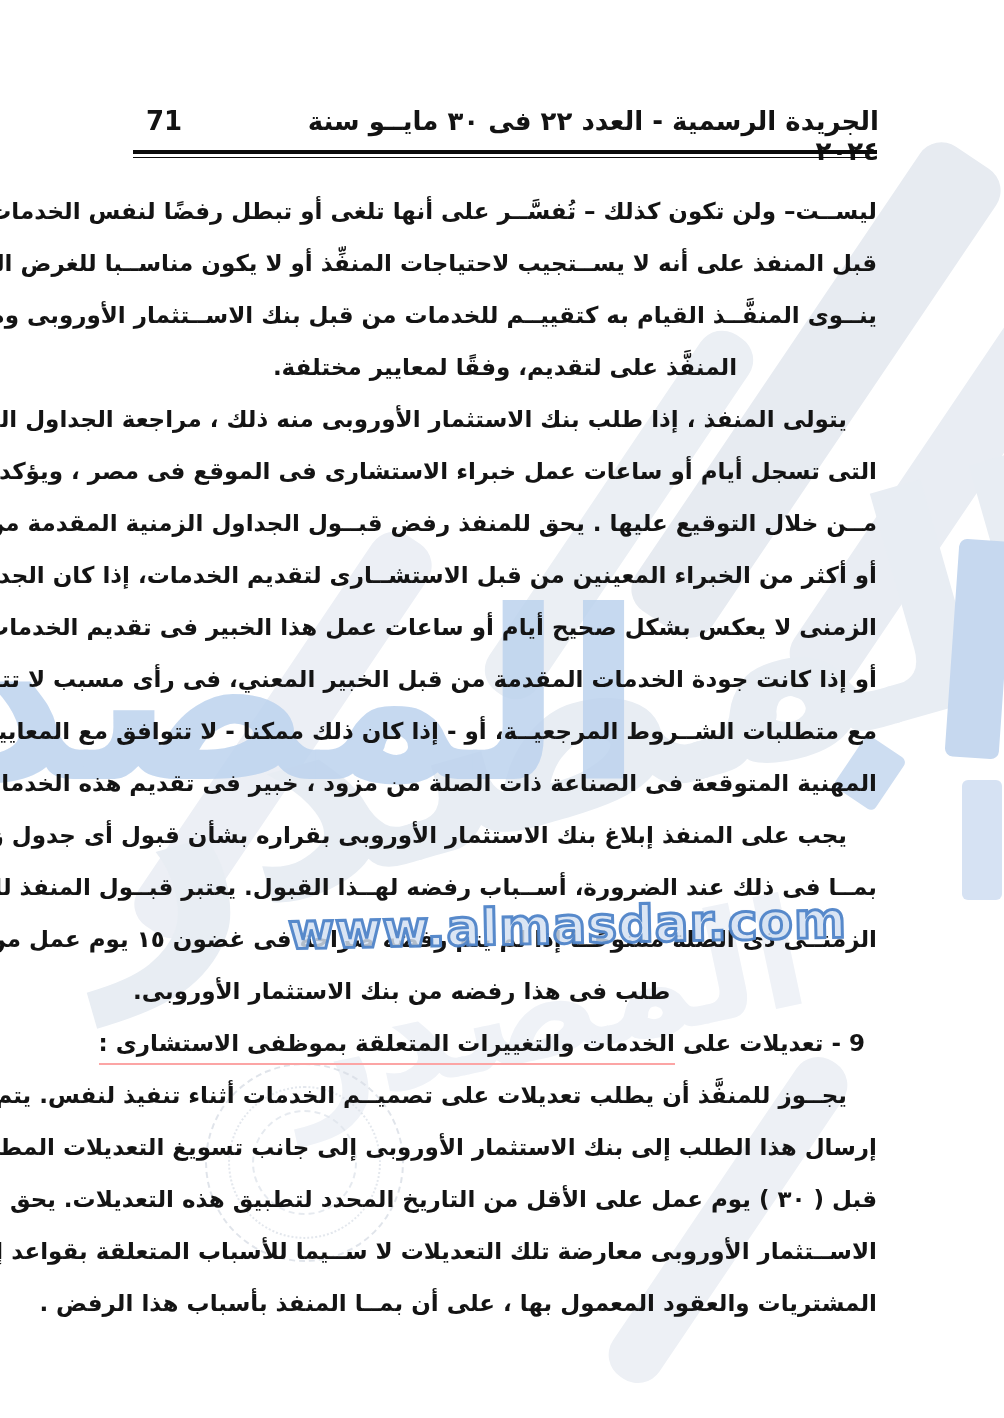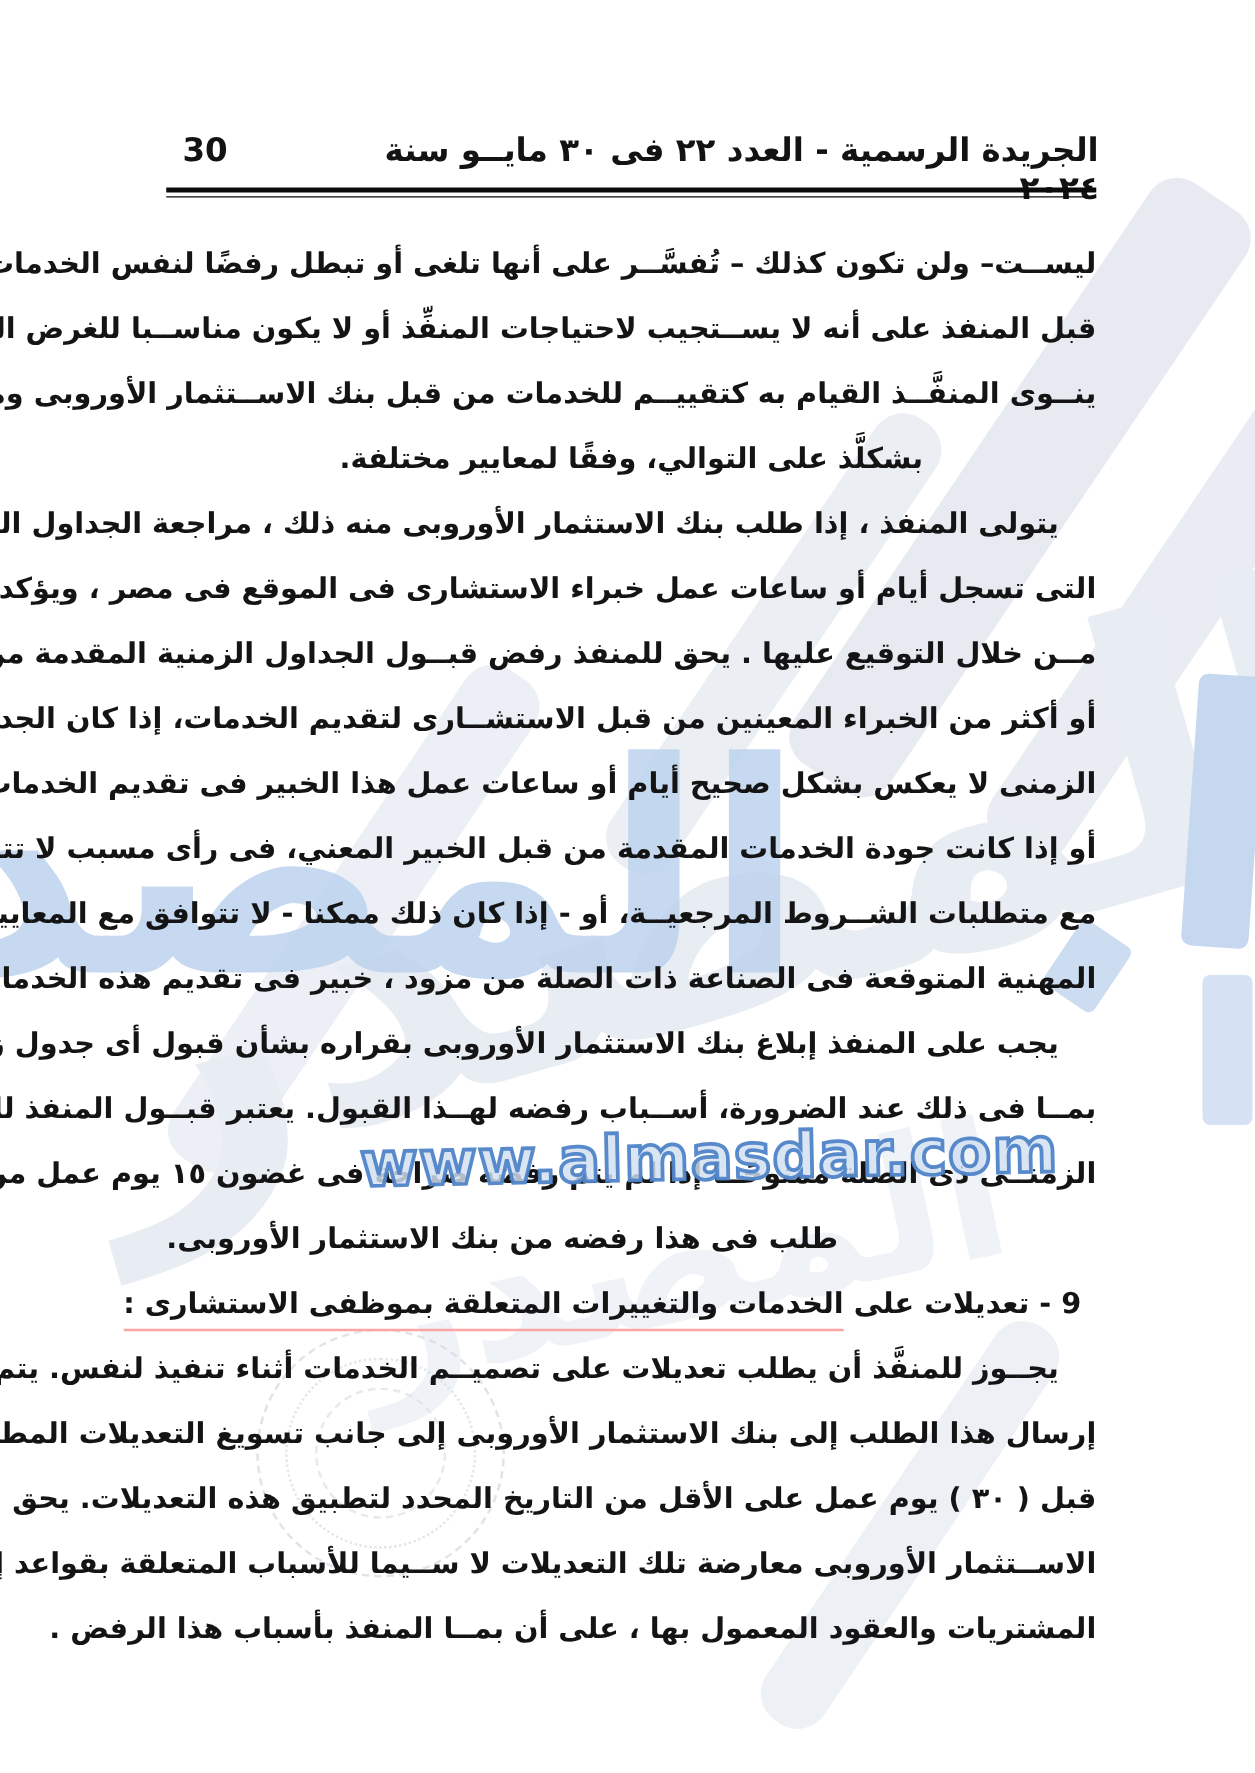--- a/index.html
+++ b/index.html
@@ -72,30 +72,30 @@
   <div class="wm wm-bar" style="left:952px;top:540px;width:54px;height:218px;background:#c6d8ef;transform:rotate(4deg);border-radius:8px;"></div>
   <div class="wm wm-bar" style="left:846px;top:742px;width:48px;height:62px;background:#cdddf1;transform:rotate(34deg);border-radius:6px;"></div>
   <div class="wm wm-bar" style="left:962px;top:780px;width:40px;height:120px;background:#d6e2f3;border-radius:6px;"></div>
 
   <div class="wm seal" style="left:205px;top:1063px;width:195px;height:195px;border:2px dashed #d9dee6;opacity:.8;"></div>
   <div class="wm seal" style="left:228px;top:1086px;width:149px;height:149px;border:2px dotted #dde2e9;opacity:.8;"></div>
   <div class="wm seal" style="left:252px;top:1110px;width:101px;height:101px;border:2px dashed #e0e5ec;opacity:.8;"></div>
 
   <div class="wm-url">www.almasdar.com</div>
 
-  <div class="hdr-page-num">30</div>
+  <div class="hdr-page-num">71</div>
   <div class="hdr-title">الجريدة الرسمية - العدد ٢٢ فى ٣٠ مايــو سنة ٢٠٢٤</div>
   <div class="hdr-rule"></div>
 
   <div class="textcol">
 
     <div class="ln j">ليســت– ولن تكون كذلك – تُفسَّــر على أنها تلغى أو تبطل رفضًا لنفس الخدمات من</div>
     <div class="ln j">قبل المنفذ على أنه لا يســتجيب لاحتياجات المنفِّذ أو لا يكون مناســبا للغرض الذى</div>
     <div class="ln j">ينــوى المنفَّــذ القيام به كتقييــم للخدمات من قبل بنك الاســتثمار الأوروبى ومن قبل</div>
-    <div class="ln c">بشكلَّذ على التوالي، وفقًا لمعايير مختلفة.</div>
+    <div class="ln c">المنفَّذ على لتقديم، وفقًا لمعايير مختلفة.</div>
 
     <div class="ln j ind">يتولى المنفذ ، إذا طلب بنك الاستثمار الأوروبى منه ذلك ، مراجعة الجداول الزمنية</div>
     <div class="ln j">التى تسجل أيام أو ساعات عمل خبراء الاستشارى فى الموقع فى مصر ، ويؤكد دقتها</div>
     <div class="ln j">مــن خلال التوقيع عليها . يحق للمنفذ رفض قبــول الجداول الزمنية المقدمة من واحد</div>
     <div class="ln j">أو أكثر من الخبراء المعينين من قبل الاستشــارى لتقديم الخدمات، إذا كان الجدول</div>
     <div class="ln j">الزمنى لا يعكس بشكل صحيح أيام أو ساعات عمل هذا الخبير فى تقديم الخدمات،</div>
     <div class="ln j">أو إذا كانت جودة الخدمات المقدمة من قبل الخبير المعني، فى رأى مسبب لا تتوافق</div>
     <div class="ln j">مع متطلبات الشــروط المرجعيــة، أو - إذا كان ذلك ممكنا - لا تتوافق مع المعايير</div>
     <div class="ln j">المهنية المتوقعة فى الصناعة ذات الصلة من مزود ، خبير فى تقديم هذه الخدمات.</div>
 

